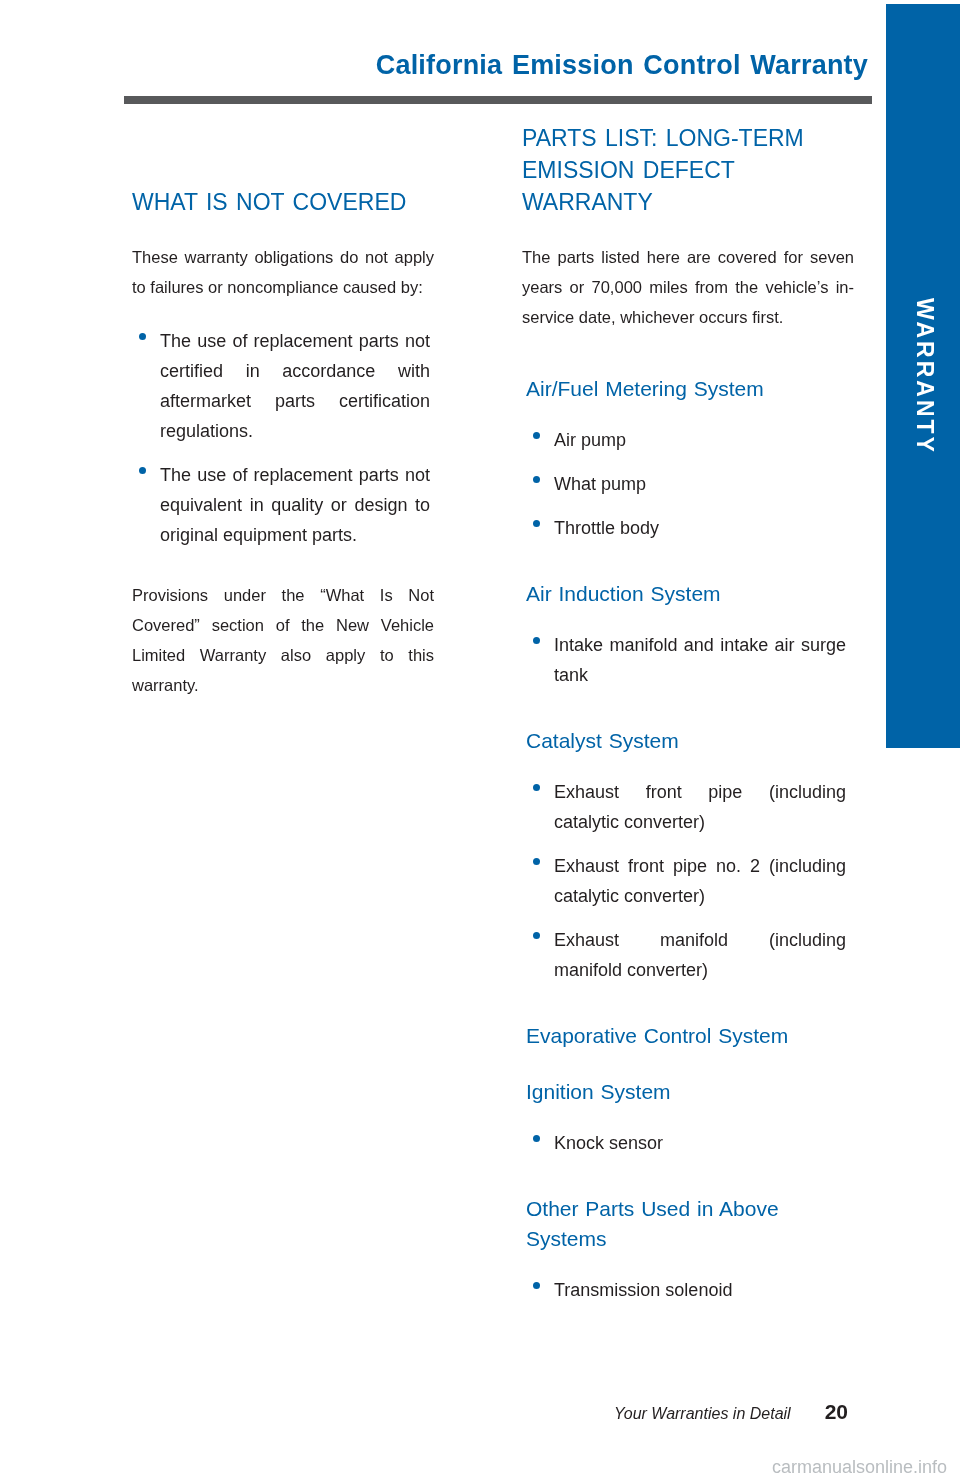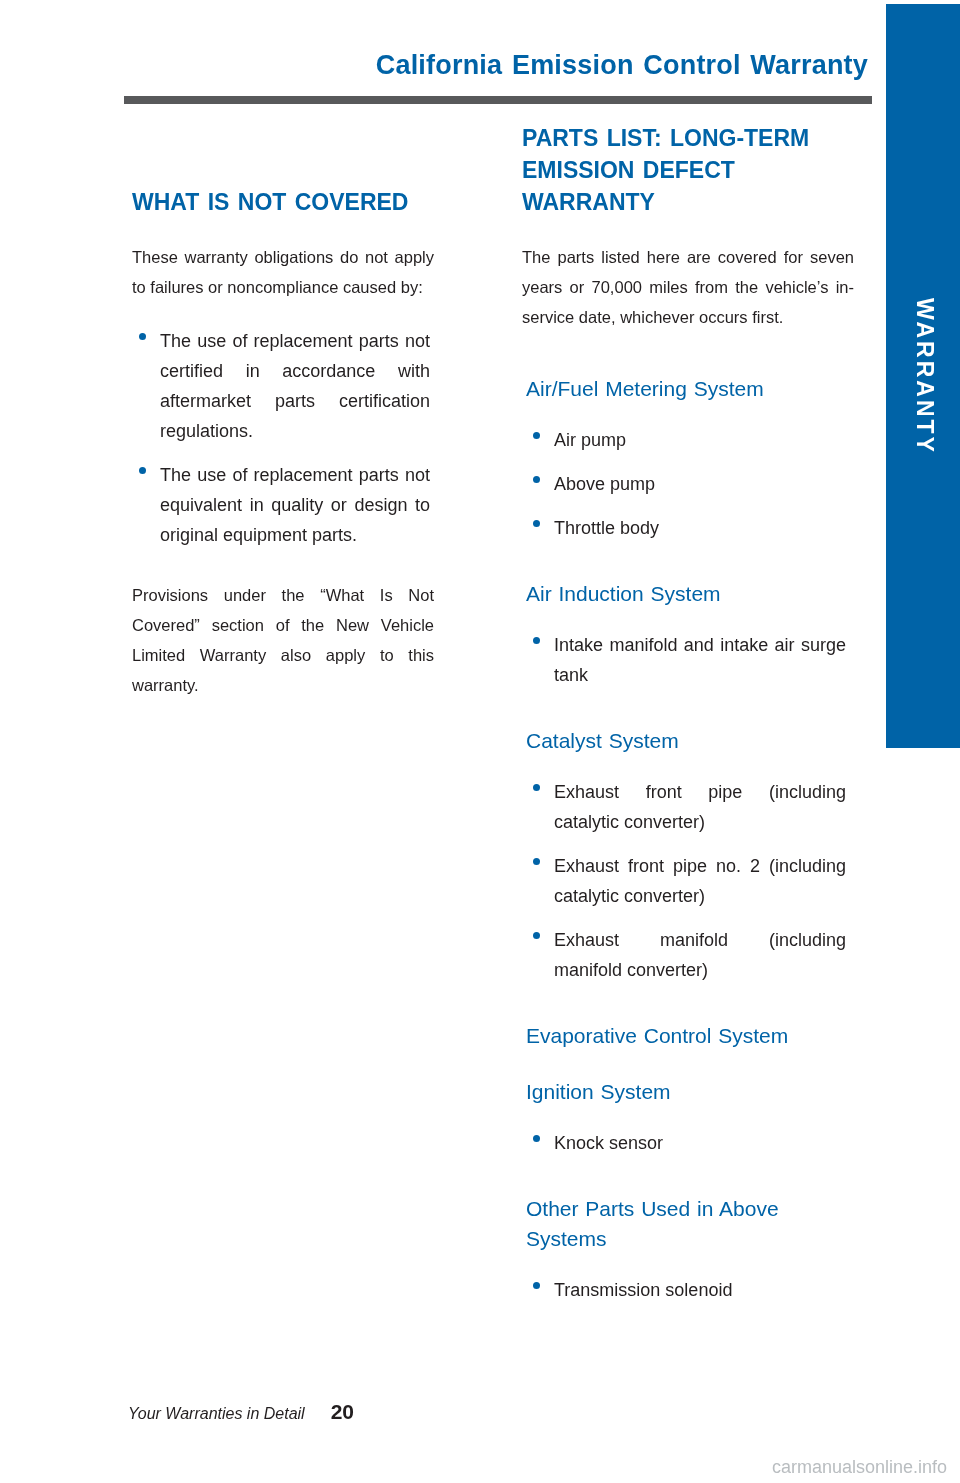--- a/index.html
+++ b/index.html
@@ -37,21 +37,21 @@
     color: var(--tab-text, #ffffff);
     font-weight: bold; font-size: 23px; letter-spacing: 3px;
   }
 
   
   .col-left  { position: absolute; left: 120px; top: 174px; width: 318px; }
   .col-right { position: absolute; left: 510px; top: 110px; width: 348px; }
 
   .section-heading {
     color: var(--accent-blue, #0063a7);
-    font-size: 23px; line-height: 32px; font-weight: bold;
+    font-size: 23px; line-height: 32px; font-weight: normal;
     margin-bottom: 16px;
     word-spacing: 2px;
   }
   .parts-heading { max-width: 302px; }
 
   .subheading {
     color: var(--accent-blue, #0063a7);
     font-size: 21px; line-height: 30px; font-weight: normal;
     margin-top: 18px; margin-bottom: 9px;
     max-width: 322px;
@@ -74,22 +74,22 @@
   }
   ul.bullets li::before {
     content: "";
     position: absolute; left: 7px; top: 11px;
     width: 7px; height: 7px; border-radius: 50%;
     background: var(--accent-blue, #0063a7);
   }
 
   
   .footer {
-    position: absolute; top: 1388px; left: 116px; width: 748px;
-    display: flex; align-items: baseline; gap: 18px;
+    position: absolute; top: 1388px; left: 104px; width: 748px;
+    display: flex; justify-content: flex-end; align-items: baseline; gap: 26px;
   }
   .footer-text { font-style: italic; font-size: 16px; color: var(--body-text, #231f20); }
   .page-number { font-weight: bold; font-size: 21px; font-style: normal; color: var(--body-text, #231f20); }
 
   .watermark {
     position: absolute; top: 1449px; right: 13px;
     font-size: 18px; color: var(--watermark-gray, #b9bdc0);
   }
 </style>
 </head>
@@ -114,21 +114,21 @@
     <p class="body">Provisions under the “What Is Not Covered” section of the New Vehicle Limited Warranty also apply to this warranty.</p>
   </section>
 
   <section class="col-right">
     <h2 class="section-heading parts-heading">PARTS LIST: LONG-TERM EMISSION DEFECT WARRANTY</h2>
     <p class="body">The parts listed here are covered for seven years or 70,000 miles from the vehicle’s in-service date, whichever occurs first.</p>
     <div class="sections">
         <h3 class="subheading">Air/Fuel Metering System</h3>
         <ul class="bullets">
           <li>Air pump</li>
-          <li>Above pump</li>
+          <li>What pump</li>
           <li>Throttle body</li>
         </ul>
         <h3 class="subheading">Air Induction System</h3>
         <ul class="bullets">
           <li>Intake manifold and intake air surge tank</li>
         </ul>
         <h3 class="subheading">Catalyst System</h3>
         <ul class="bullets">
           <li>Exhaust front pipe (including catalytic converter)</li>
           <li>Exhaust front pipe no. 2 (including catalytic converter)</li>

